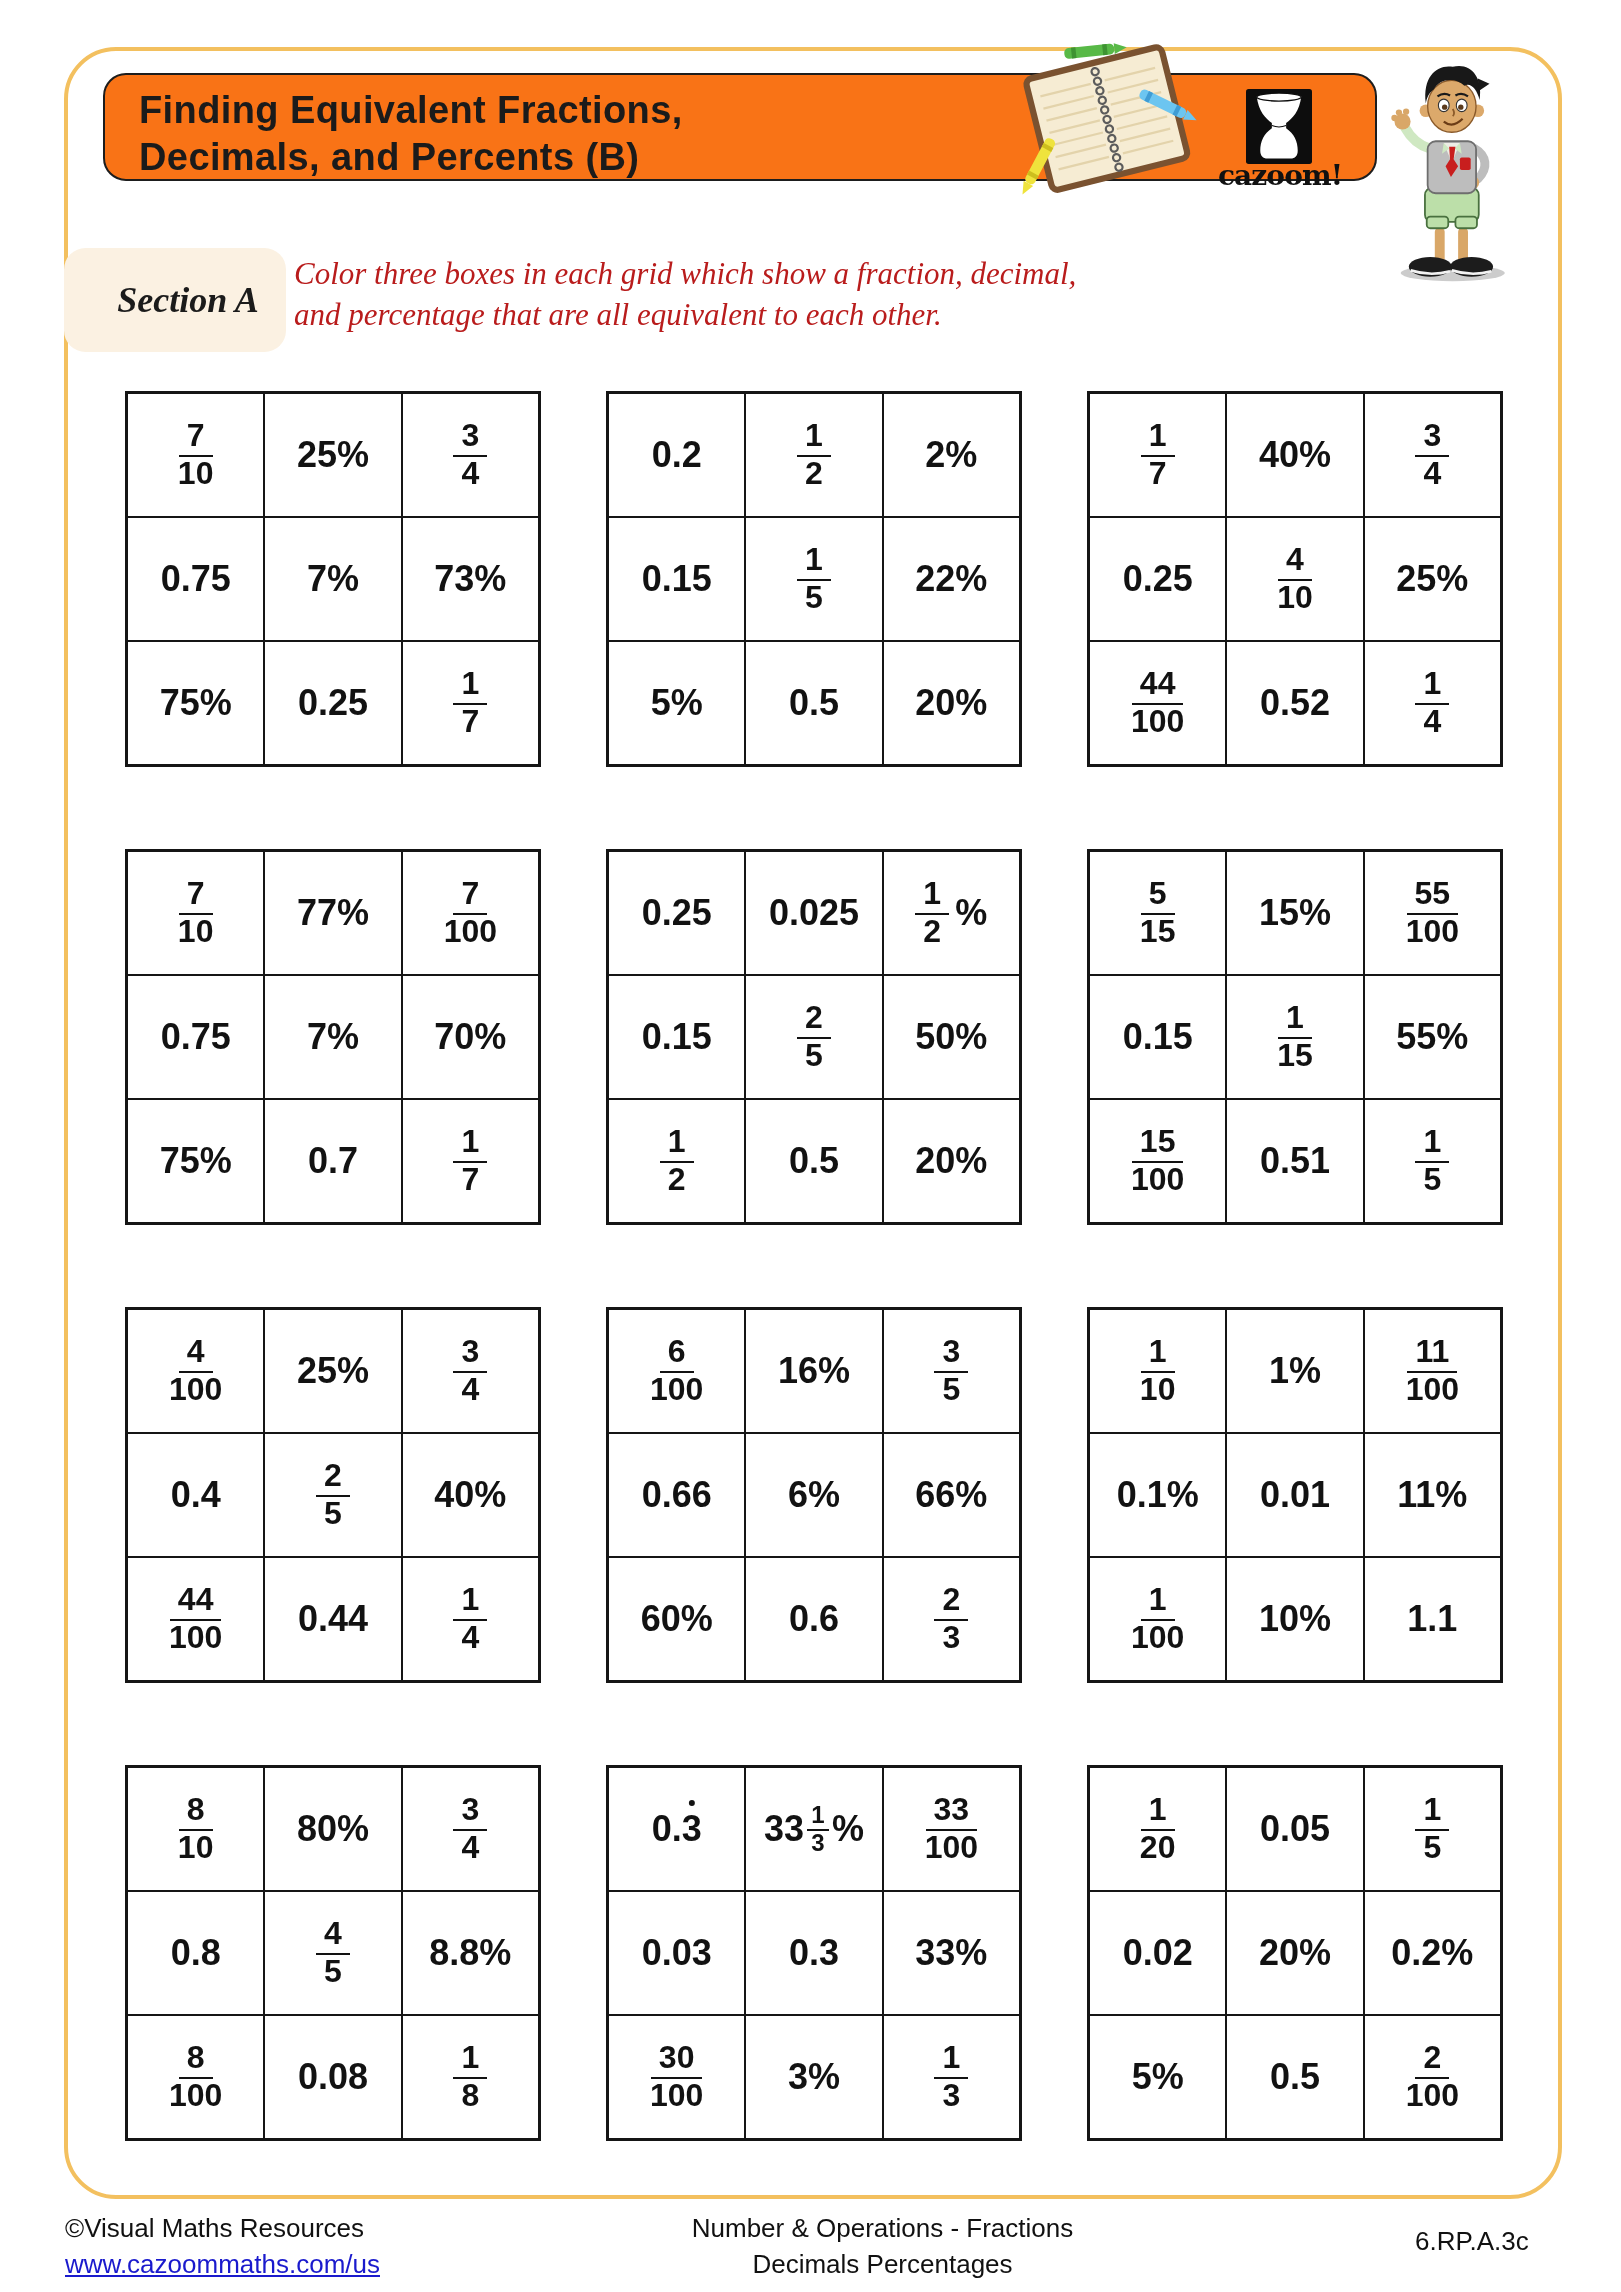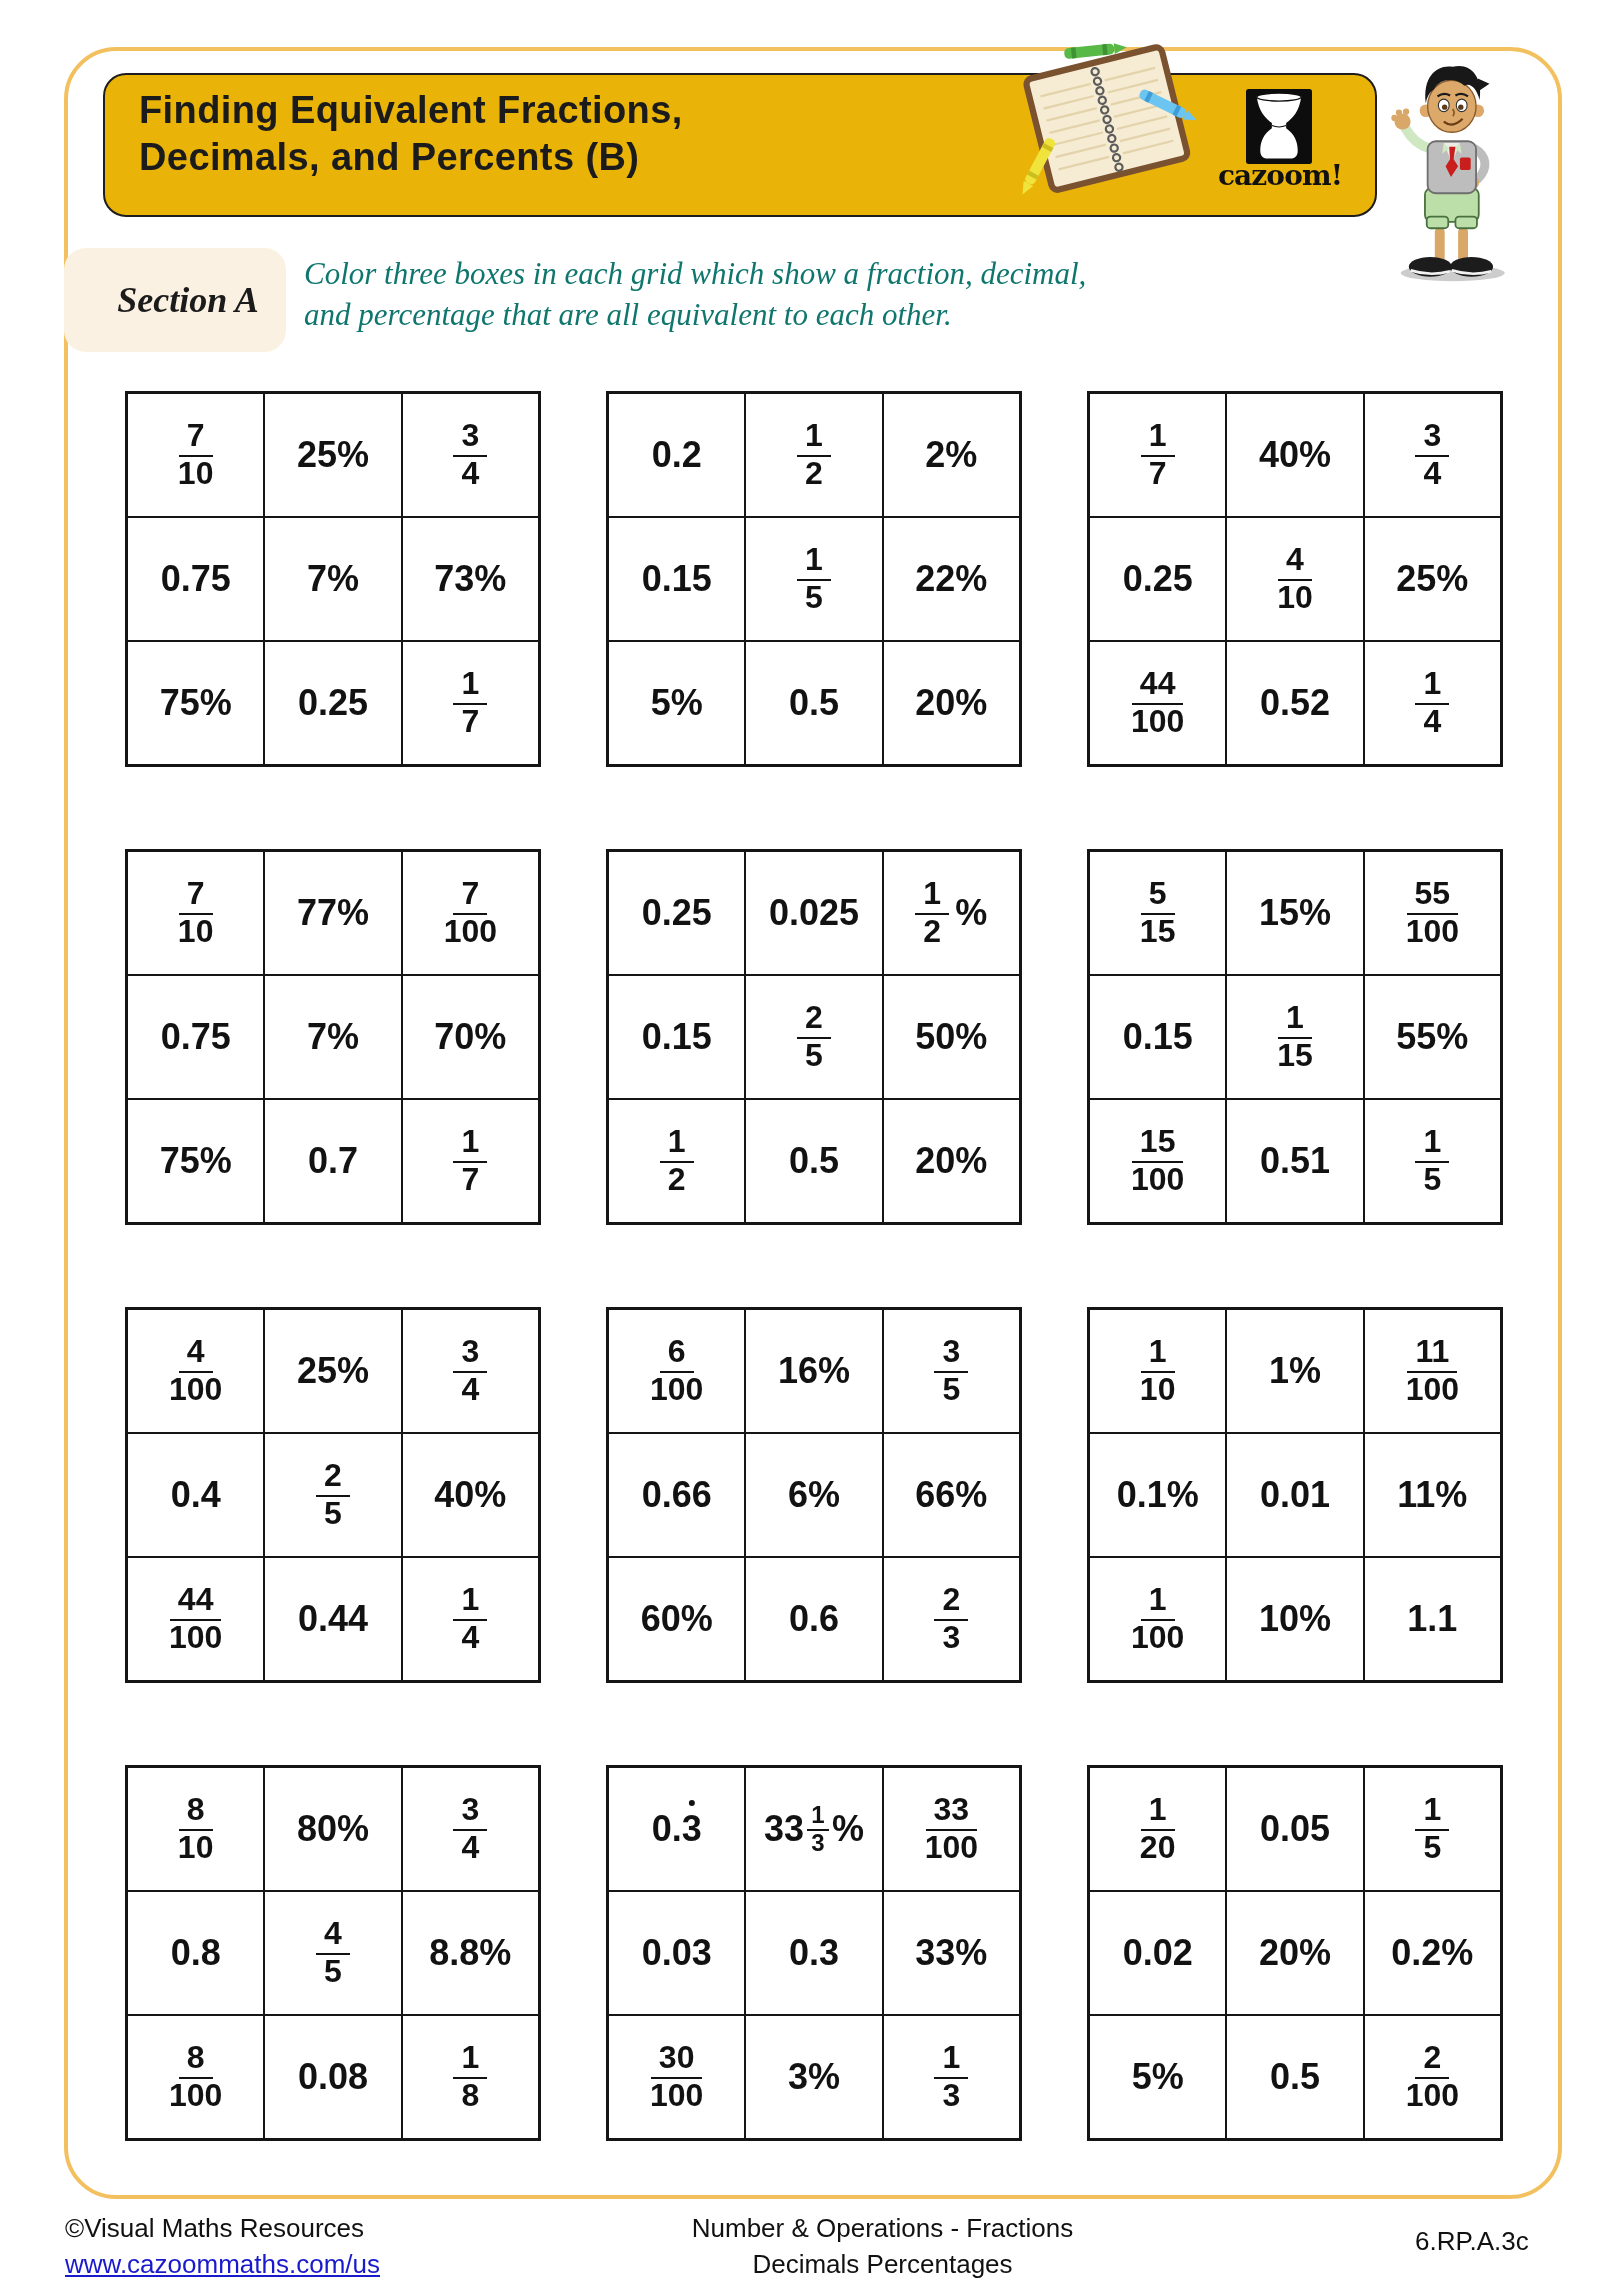--- a/index.html
+++ b/index.html
@@ -3,38 +3,38 @@
 <meta charset="utf-8">
 <style>
   html,body{margin:0;padding:0;background:#fff;}
   body{width:1622px;height:2293px;position:relative;font-family:"Liberation Sans",sans-serif;color:#1b1b1b;overflow:hidden;}
 
   
   .page-border{position:absolute;left:64px;top:47px;width:1490px;height:2144px;
     border:4.5px solid #F3C05F;border-radius:52px;background:#fff;}
 
   
-  .title-box{position:absolute;left:103px;top:73px;width:1274px;height:144px;
-    background:#eab308;border:2.7px solid #1d1d1d;border-radius:23px;box-sizing:border-box;}
+  .title-box{position:absolute;left:103px;top:73px;width:1274px;height:108px;
+    background:#f97316;border:2.7px solid #1d1d1d;border-radius:23px;box-sizing:border-box;}
   .title-text{position:absolute;left:34px;top:11.6px;font-size:38px;line-height:47px;
     font-weight:bold;letter-spacing:0.4px;color:#1b1b1b;}
 
   
   .notebook-art{position:absolute;left:1010px;top:36px;width:224px;height:188px;}
   .logo-box{position:absolute;left:1246px;top:89px;width:66px;height:75px;}
   .logo-word{position:absolute;left:1204px;top:159px;width:152px;text-align:center;
     font-family:"DejaVu Serif",serif;font-weight:bold;font-size:28px;letter-spacing:-0.9px;color:#111;}
   .boy-art{position:absolute;left:1381px;top:54px;width:139px;height:231px;}
 
   
   .section-pill{position:absolute;left:64px;top:248px;width:222px;height:104px;
     background:#FBF1E2;border-radius:21.5px;display:flex;align-items:center;justify-content:center;}
   .section-label{font-family:"Liberation Serif",serif;font-style:italic;font-weight:bold;font-size:36px;color:#1b1b1b;margin-left:26px;}
-  .instruction{position:absolute;left:304px;top:253px;width:985px;
-    font-family:"Liberation Serif",serif;font-style:italic;font-size:31px;line-height:41px;color:#0f766e;}
+  .instruction{position:absolute;left:294px;top:253px;width:985px;
+    font-family:"Liberation Serif",serif;font-style:italic;font-size:31px;line-height:41px;color:#b91c1c;}
 
   
   .grids{position:absolute;left:125px;top:391px;display:grid;
     grid-template-columns:repeat(3,416px);grid-template-rows:repeat(4,376px);
     column-gap:65px;row-gap:82px;}
   .grid{border:2.7px solid #151515;display:grid;box-sizing:border-box;
     grid-template-columns:repeat(3,1fr);grid-template-rows:repeat(3,1fr);background:#fff;}
   .cell{border:1.3px solid #151515;display:flex;align-items:center;justify-content:center;}
   .cellv{display:inline-flex;align-items:center;gap:6.3px;font-weight:bold;font-size:36px;color:#121212;}
   .frac{display:inline-flex;flex-direction:column;align-items:center;font-size:32px;line-height:1.05;font-weight:bold;}

